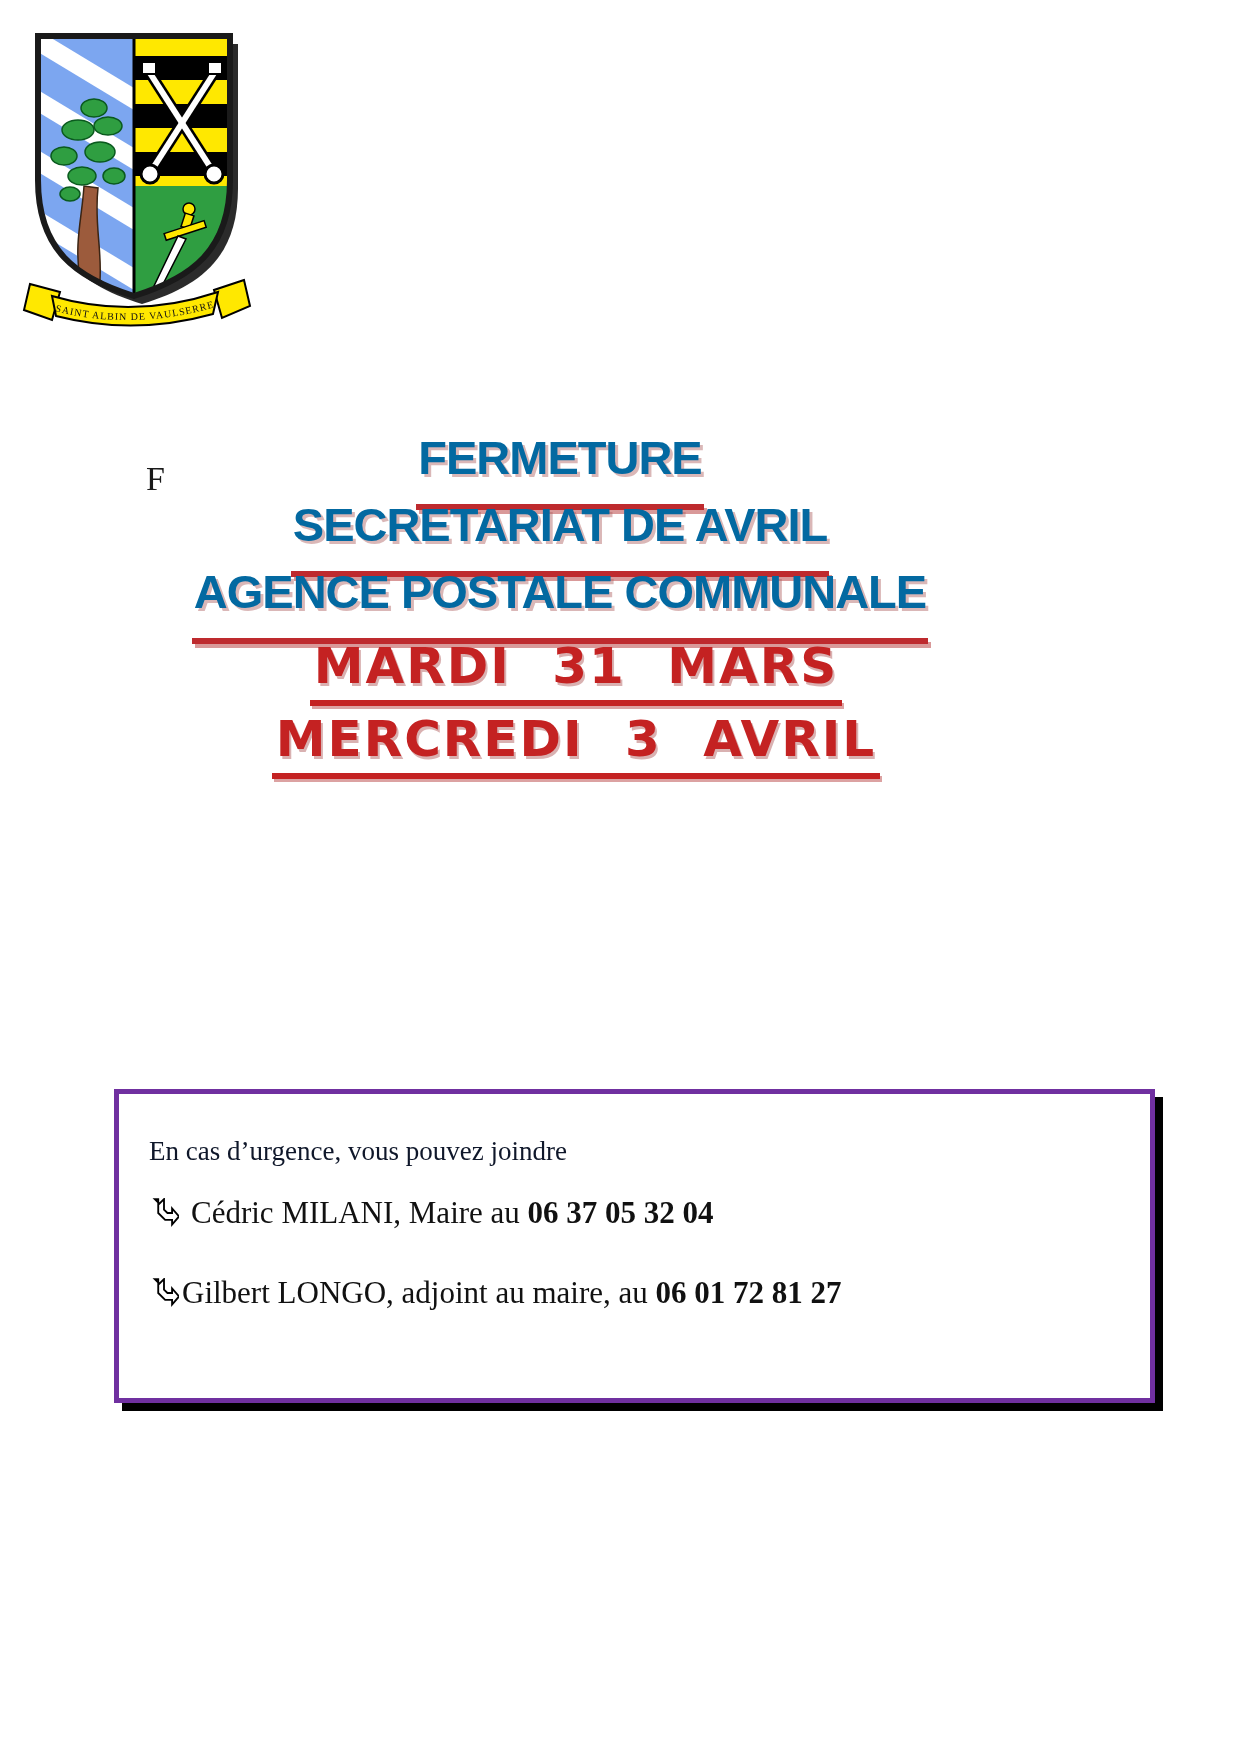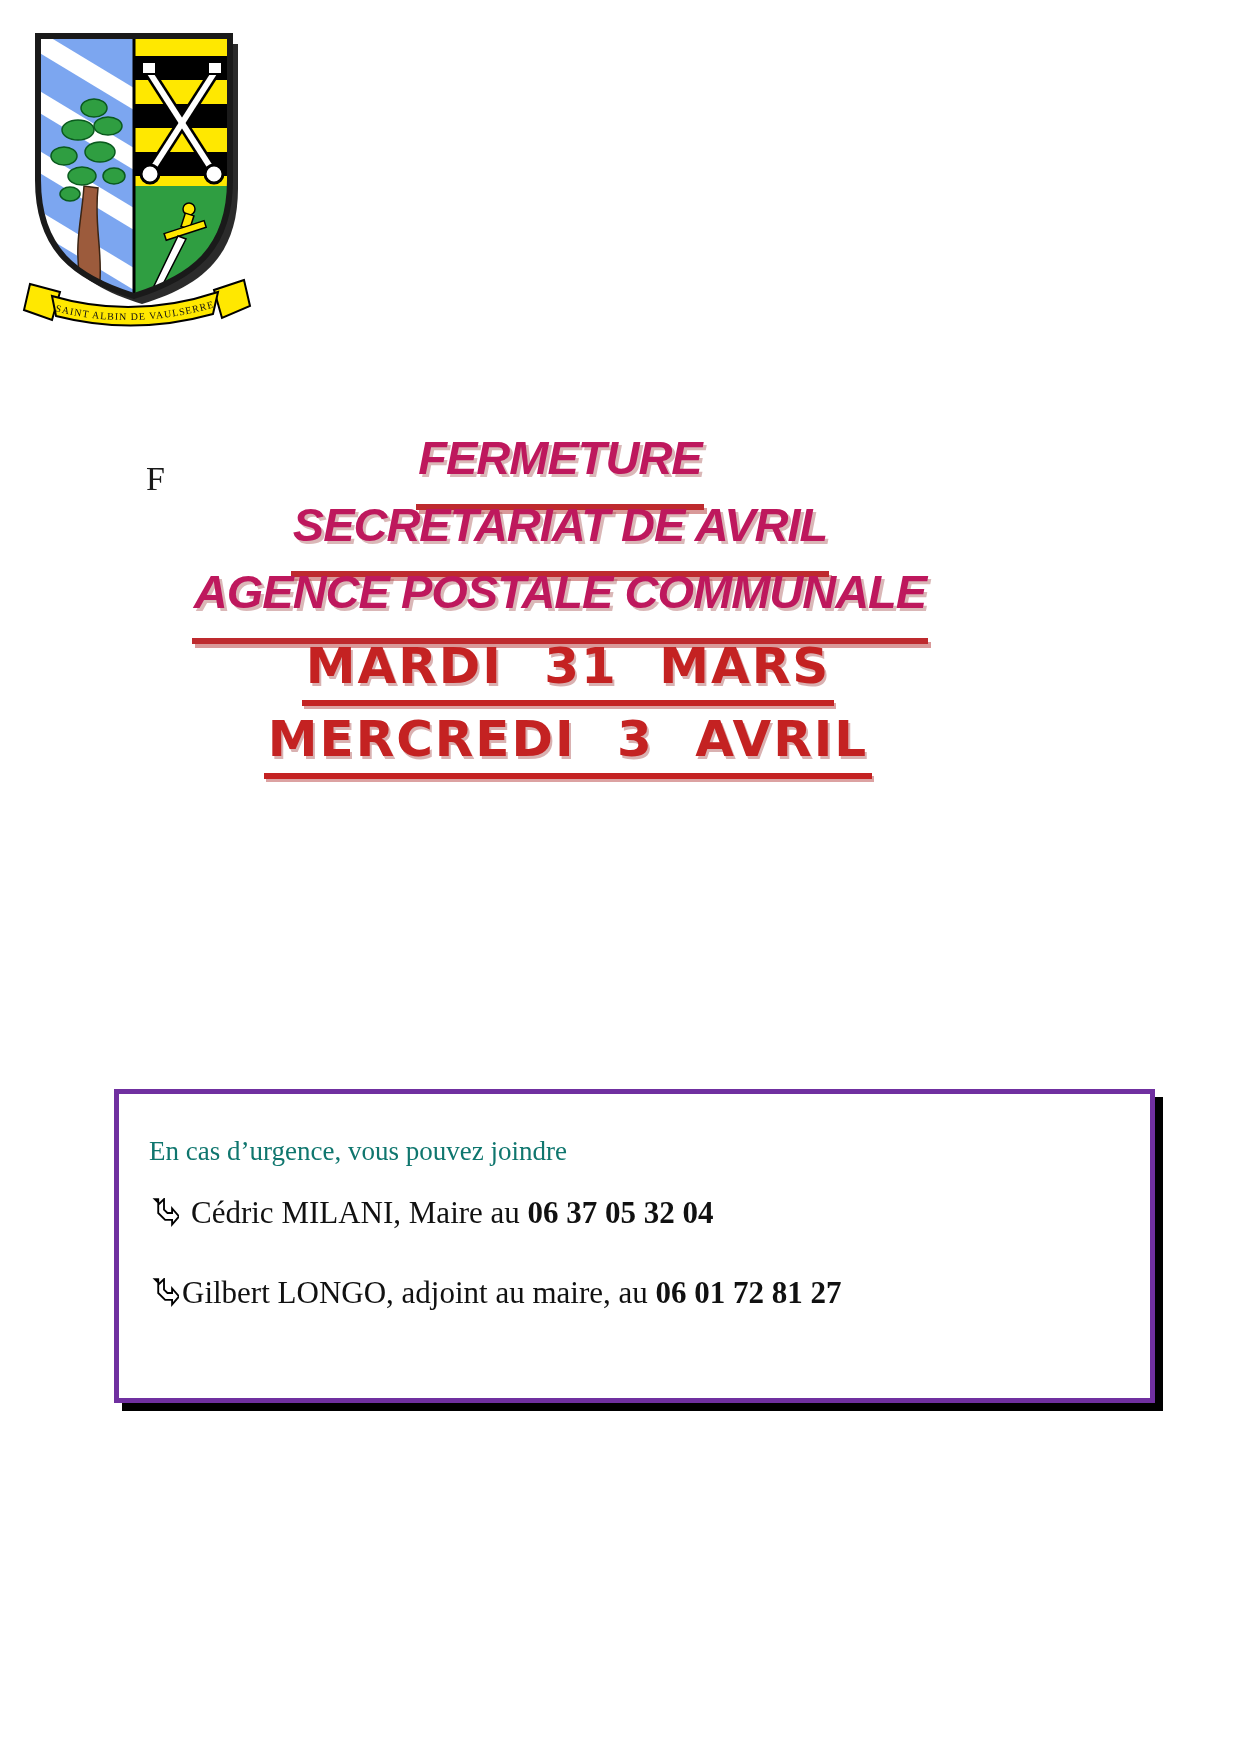--- a/index.html
+++ b/index.html
@@ -29,32 +29,32 @@
   
   .closure-block{
     position:absolute;left:0;top:428px;width:1120px;
     text-align:center;
   }
   .closure-line{height:67px;line-height:60px;}
   .closure-line .u{
     display:inline-block;position:relative;
     font-family:"Liberation Sans", sans-serif;
     font-weight:bold;font-size:47px;letter-spacing:-1px;
-    color:#be185d;
+    color:#0369a1;
     text-shadow:3px 3px 0 rgba(173,96,96,.45);
-    padding:0 4px 22px 4px;white-space:nowrap;font-style:italic;
+    padding:0 4px 22px 4px;white-space:nowrap;
   }
   .closure-line .u::after{
     content:"";position:absolute;left:2px;right:2px;bottom:0;height:6px;
     background:#BE2A2E;box-shadow:3px 4px 0 rgba(185,70,70,.55);
   }
 
   
   .dates-block{
-    position:absolute;left:8px;top:634px;width:1120px;
+    position:absolute;left:16px;top:634px;width:1120px;
     text-align:center;
   }
   .date-line{height:73px;line-height:64px;}
   .date-line .u{
     display:inline-block;position:relative;
     font-family:"DejaVu Sans", sans-serif;
     font-weight:bold;font-size:50px;letter-spacing:2px;word-spacing:22px;
     color:#C42222;
     text-shadow:2px 3px 0 rgba(160,60,60,.4);
     padding:0 6px 8px 6px;white-space:nowrap;
@@ -68,21 +68,21 @@
   .contact-box{
     position:absolute;left:114px;top:1089px;
     width:1001px;height:304px;
     border:5px solid #7030A0;
     background:#ffffff;
     box-shadow:8px 8px 0 0 #000000;
     padding-left:30px;box-sizing:content-box;
   }
   .contact-intro{
     margin:42px 0 0 0;
-    font-size:27px;color:#0f766e;
+    font-size:27px;color:#0f172a;
   }
   .contact-line{
     margin:0;font-size:31px;color:#111;white-space:nowrap;
   }
   .contact-line.first{margin-top:28px;}
   .contact-line.second{margin-top:44px;}
   .contact-line.third{margin-top:10px;}
   .contact-line b{font-weight:bold;}
   .bullet-icon{vertical-align:-5px;}
   .gap-lg{margin-right:12px;}

